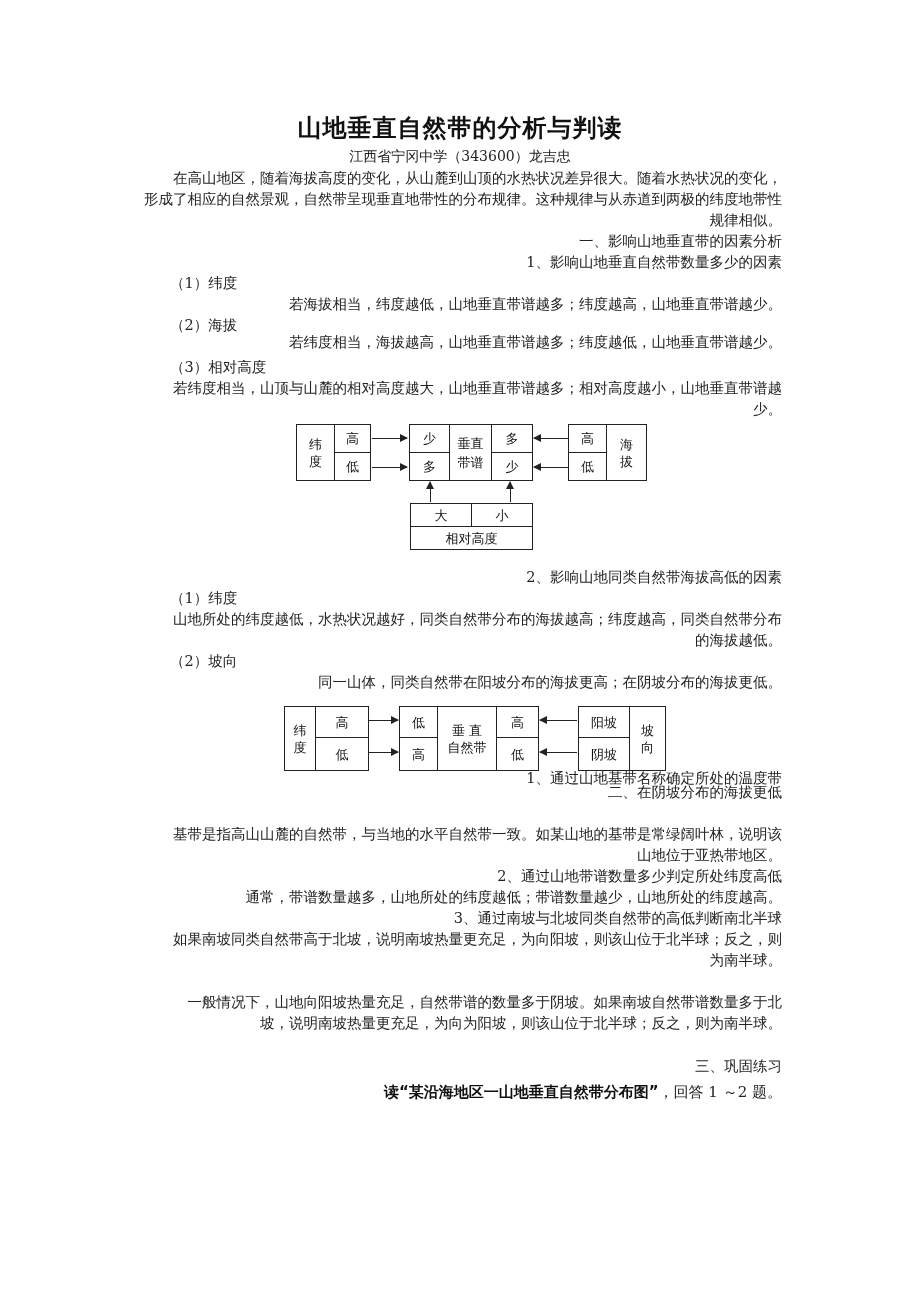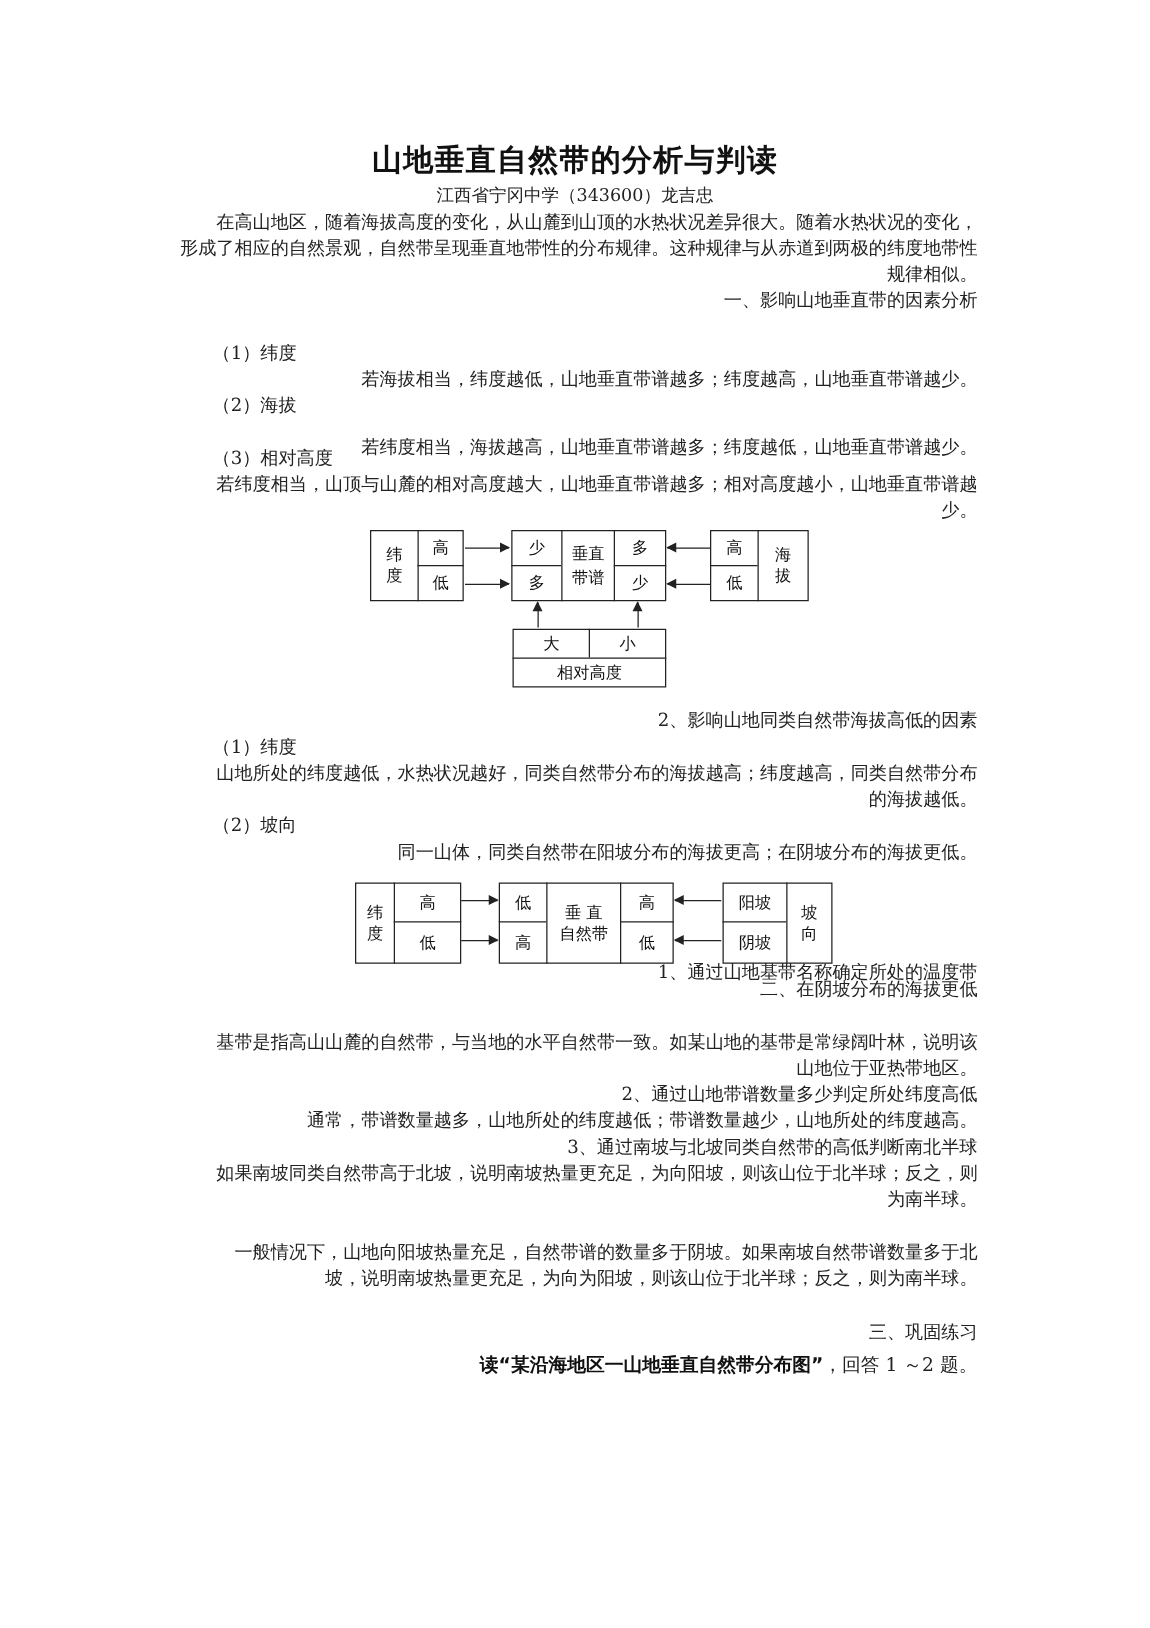--- a/index.html
+++ b/index.html
@@ -33,24 +33,25 @@
 <body>
 
 <div class="page">
 
   <div class="title">山地垂直自然带的分析与判读</div>
   <div class="author">江西省宁冈中学（343600）龙吉忠</div>
 
   <div class="p ind" style="top:168px;">在高山地区，随着海拔高度的变化，从山麓到山顶的水热状况差异很大。随着水热状况的变化，形成了相应的自然景观，自然带呈现垂直地带性的分布规律。这种规律与从赤道到两极的纬度地带性规律相似。</div>
 
   <div class="p ind" style="top:231px;">一、影响山地垂直带的因素分析</div>
+  <div class="p ind" style="top:252px;">1、影响山地垂直自然带数量多少的因素</div>
   <div class="p" style="top:273px; left:170px;">（1）纬度</div>
   <div class="p ind" style="top:294px;">若海拔相当，纬度越低，山地垂直带谱越多；纬度越高，山地垂直带谱越少。</div>
   <div class="p" style="top:315px; left:170px;">（2）海拔</div>
-  <div class="p ind" style="top:348px;">若纬度相当，海拔越高，山地垂直带谱越多；纬度越低，山地垂直带谱越少。</div>
+  <div class="p ind" style="top:332px;">若纬度相当，海拔越高，山地垂直带谱越多；纬度越低，山地垂直带谱越少。</div>
   <div class="p" style="top:357px; left:170px;">（3）相对高度</div>
   <div class="p ind" style="top:378px;">若纬度相当，山顶与山麓的相对高度越大，山地垂直带谱越多；相对高度越小，山地垂直带谱越少。</div>
 
   <div class="dg" style="left:0; top:0;">
 
     <div class="box" style="left:296px; top:424px; width:75px; height:57px;"></div>
     <div class="vline" style="left:334px; top:424px; height:57px;"></div>
     <div class="hline" style="left:334px; top:452px; width:37px;"></div>
     <div class="cell" style="left:297px; top:425px; width:37px; height:55px; flex-direction:column;">
       <span style="width:16px; word-break:break-all;">纬度</span>

